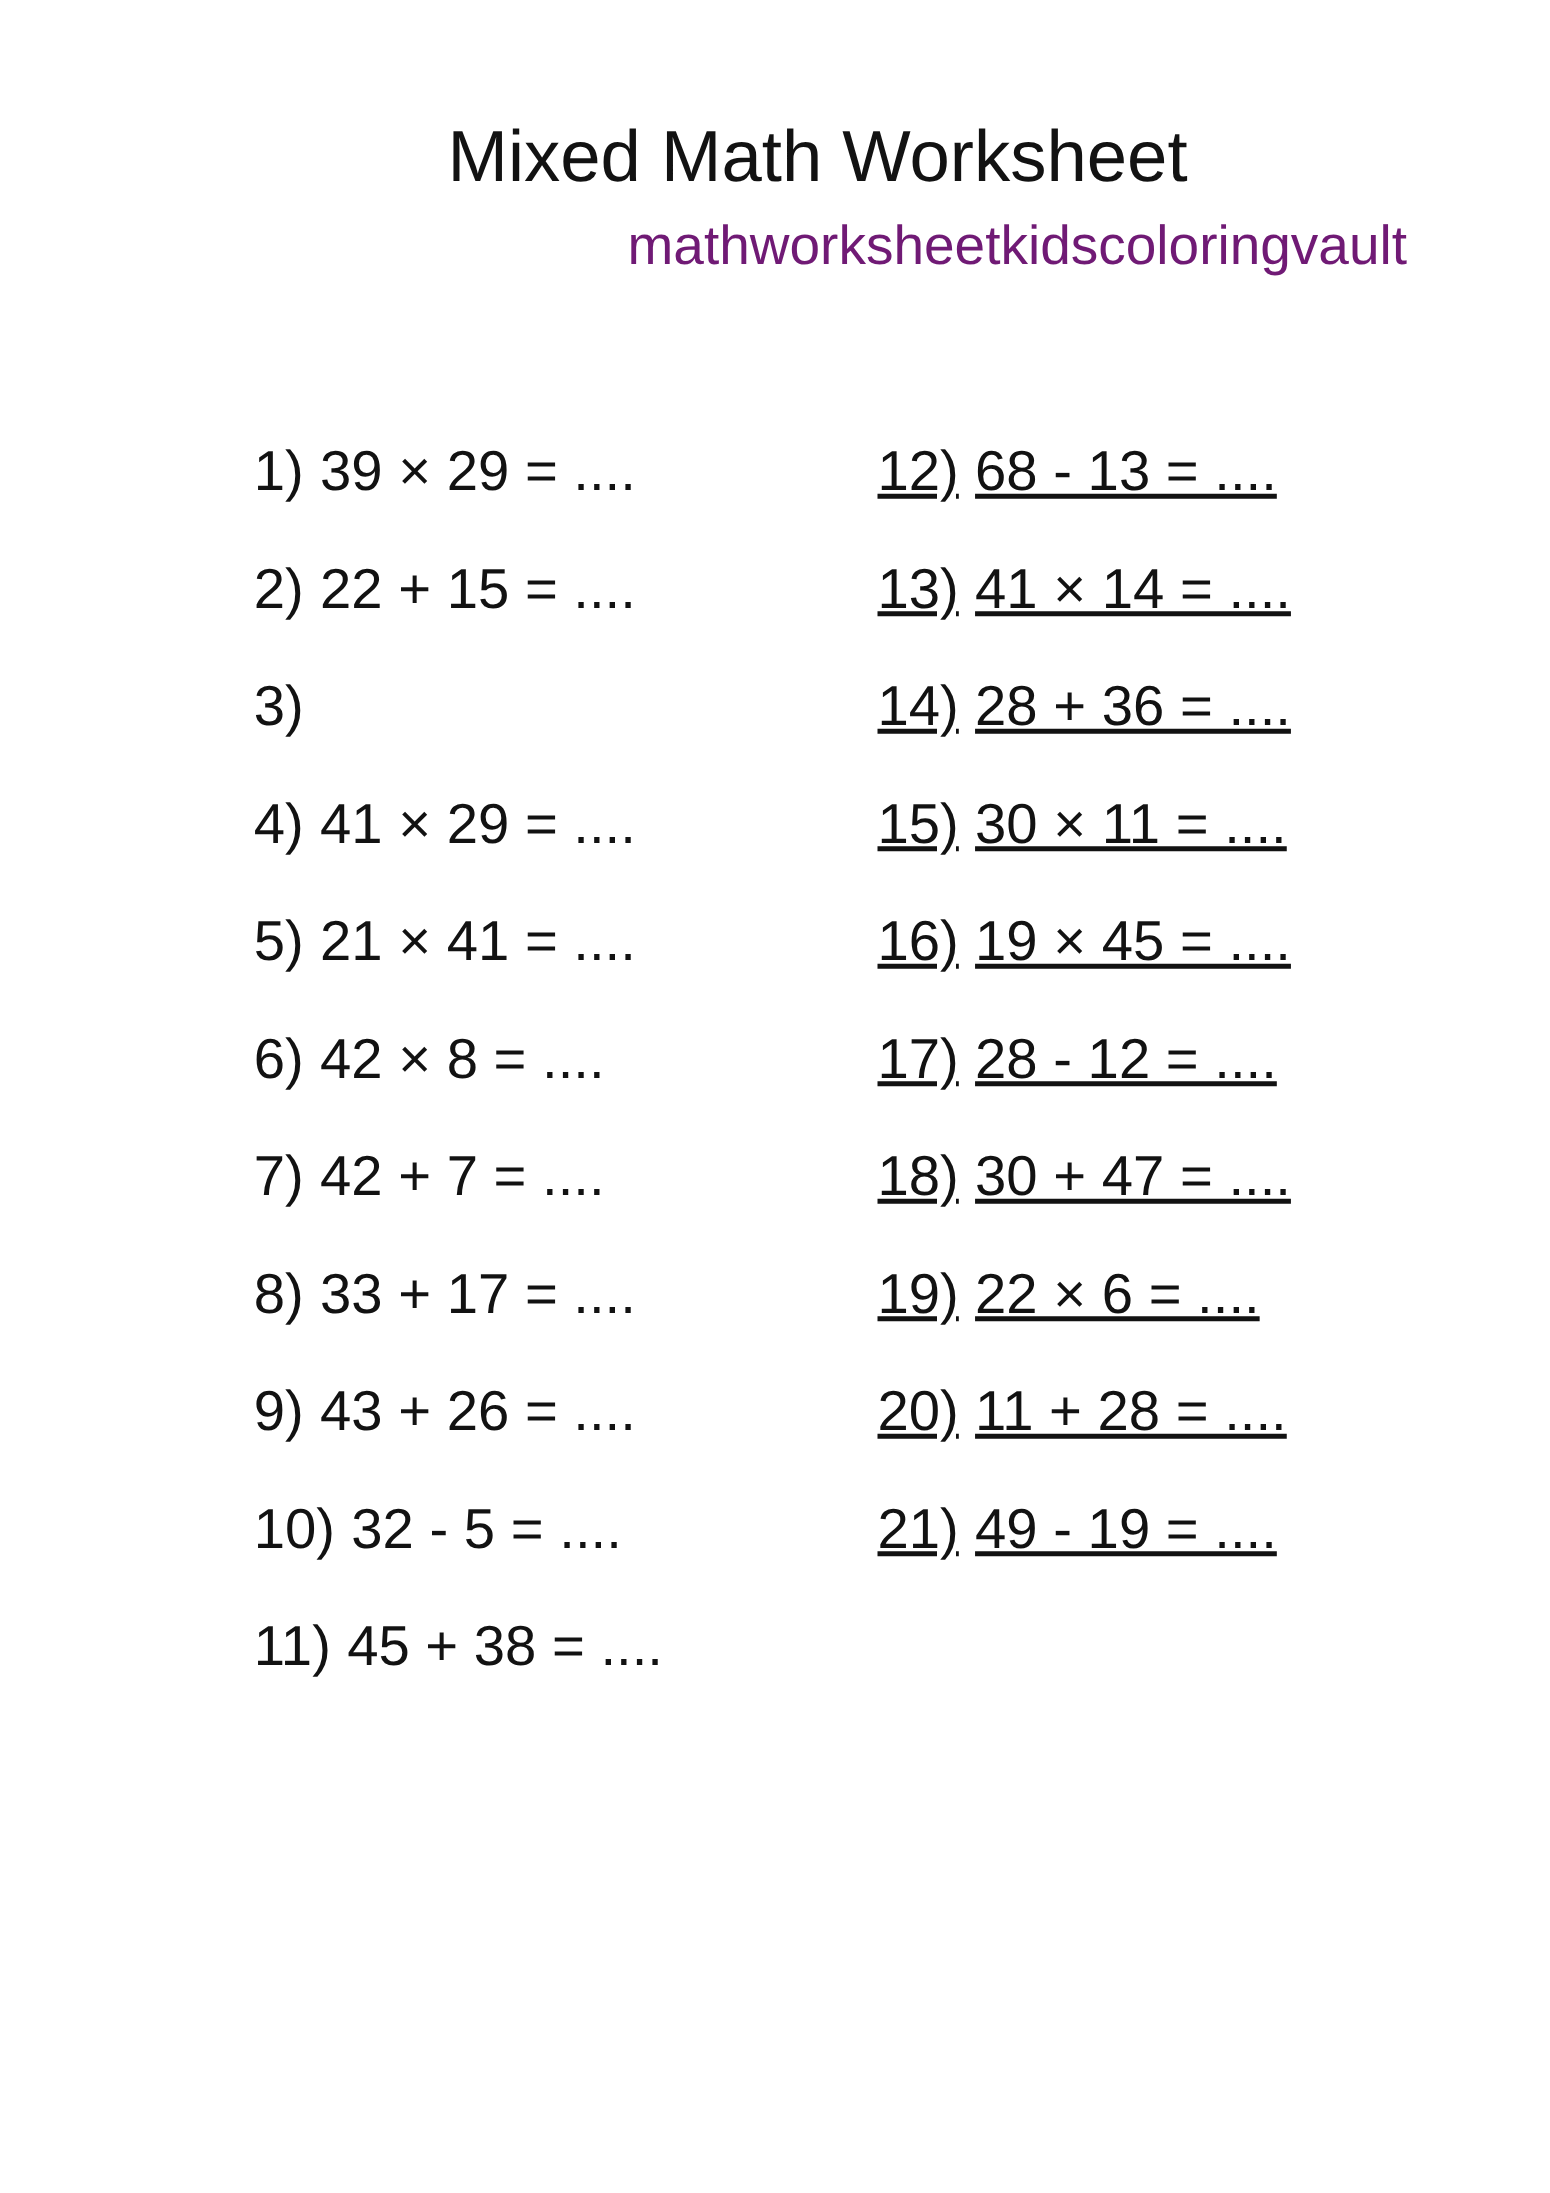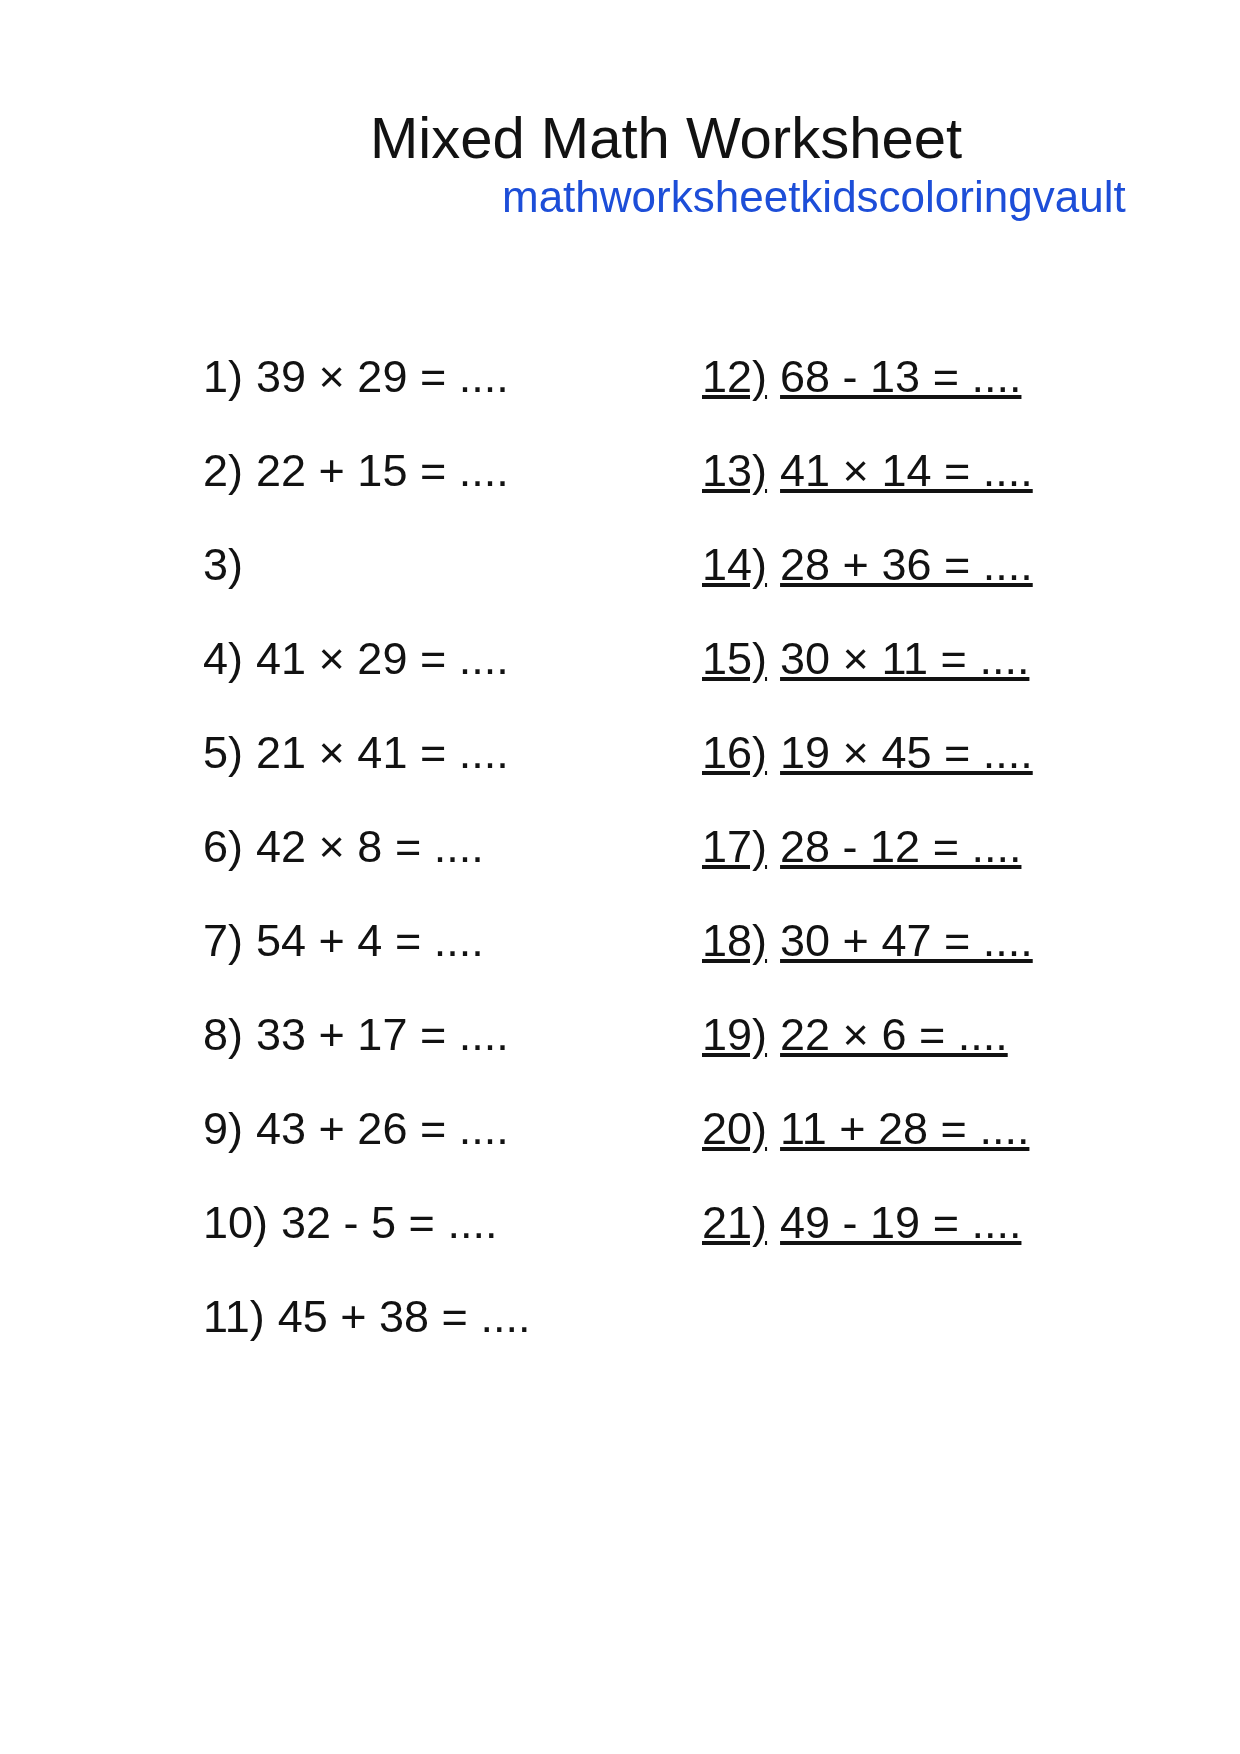--- a/index.html
+++ b/index.html
@@ -7,33 +7,33 @@
     width: 1240px; height: 1754px;
     background: #ffffff;
     font-family: "Liberation Sans", sans-serif;
     color: #121212;
     position: relative;
     overflow: hidden;
   }
   .title {
     position: absolute;
     left: 358px; top: 97px;
-    margin: 12px;
+    margin: 0;
     font-size: 58px;
     font-weight: 400;
     line-height: 1;
     color: #121212;
     white-space: nowrap;
   }
   .subtitle {
     position: absolute;
     left: 502px; top: 175px;
     font-size: 44px;
     line-height: 1;
-    color: #1d4ed8;
+    color: #701a75;
     white-space: nowrap;
   }
   .col {
     position: absolute;
     top: 330px;
   }
   .col-left  { left: 203px; }
   .col-right { left: 702px; text-decoration: underline; }
   .row {
     height: 94px;
@@ -71,21 +71,21 @@
     <div class="row">
       <span class="num">5)</span>
       <span class="expr">21 × 41 = ....</span>
     </div>
     <div class="row">
       <span class="num">6)</span>
       <span class="expr">42 × 8 = ....</span>
     </div>
     <div class="row">
       <span class="num">7)</span>
-      <span class="expr">54 + 4 = ....</span>
+      <span class="expr">42 + 7 = ....</span>
     </div>
     <div class="row">
       <span class="num">8)</span>
       <span class="expr">33 + 17 = ....</span>
     </div>
     <div class="row">
       <span class="num">9)</span>
       <span class="expr">43 + 26 = ....</span>
     </div>
     <div class="row">

